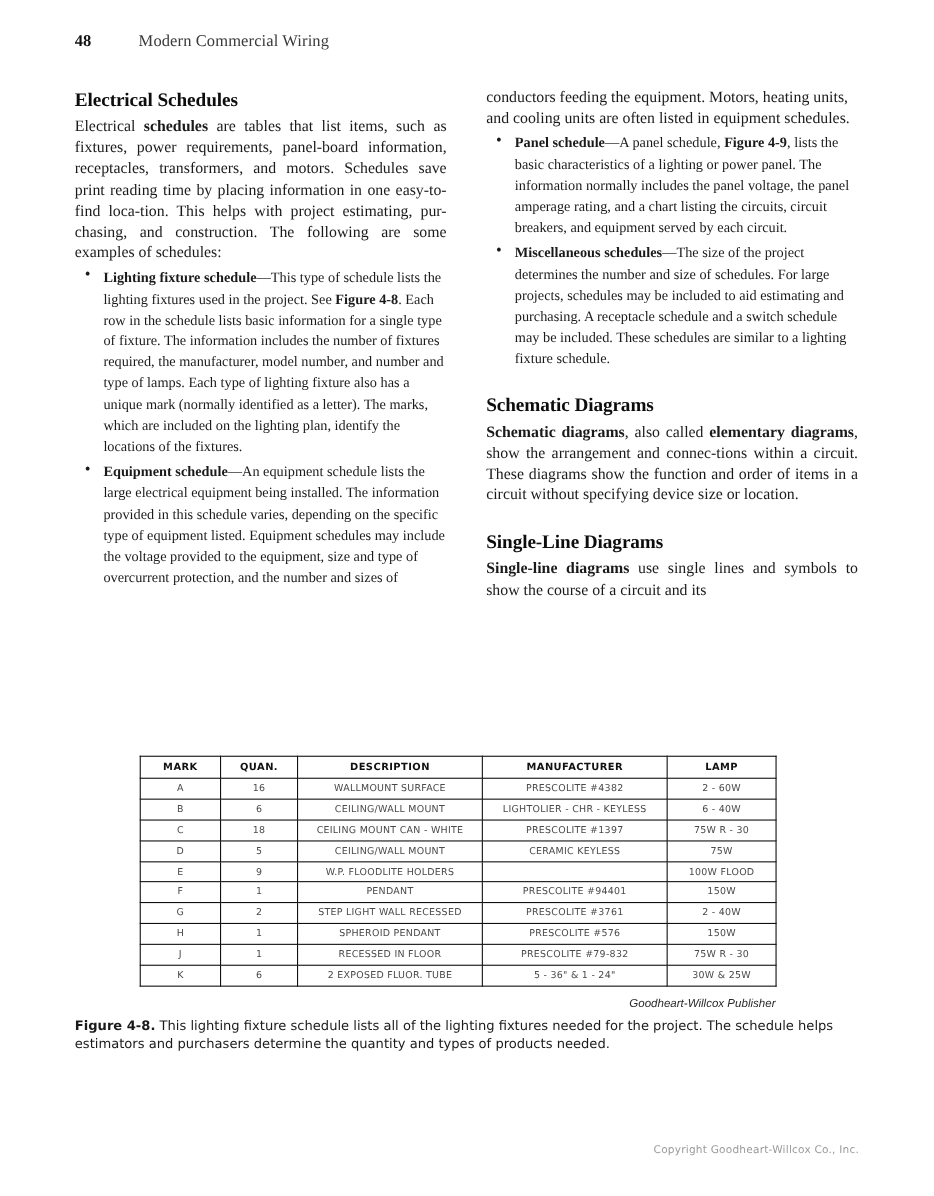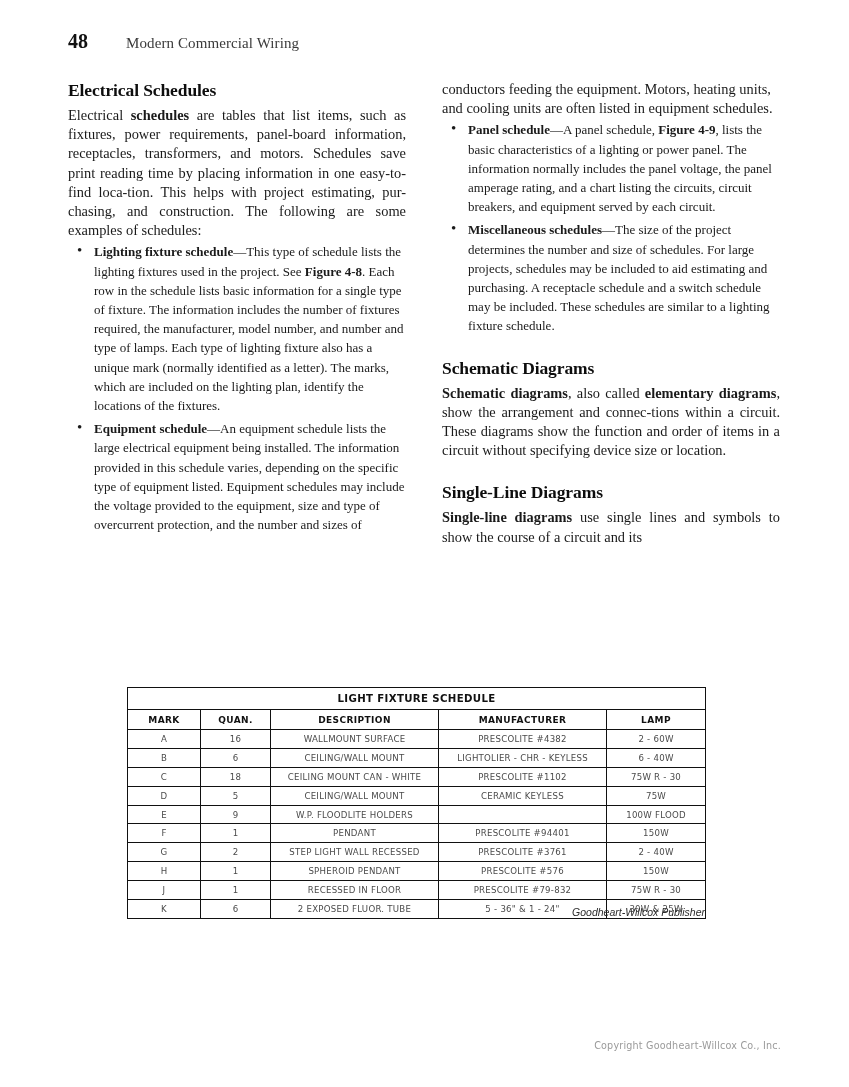--- a/index.html
+++ b/index.html
@@ -27,21 +27,21 @@
     left: 68px;
     top: 30px;
     width: 700px;
     height: 22px;
     display: flex;
     align-items: baseline;
   }
   .folio {
     font-family: "Liberation Serif", serif;
     font-weight: bold;
-    font-size: 20px;
+    font-size: 15px;
     color: #111;
     width: 58px;
   }
   .head-title {
     font-family: "Liberation Serif", serif;
     font-size: 15px;
     color: #3a3a3a;
     letter-spacing: .1px;
   }
 
@@ -233,23 +233,20 @@
     <table class="schedule">
       <colgroup>
         <col class="c-mark">
           <col class="c-quan">
           <col class="c-desc">
           <col class="c-manu">
           <col class="c-lamp">
       </colgroup>
       <tbody>
         <tr>
-          <td class="title-cell" colspan="5">LIGHT FIXTURE SCHEDULE</td>
-        </tr>
-        <tr>
           <td class="head-cell">MARK</td>
           <td class="head-cell">QUAN.</td>
           <td class="head-cell">DESCRIPTION</td>
           <td class="head-cell">MANUFACTURER</td>
           <td class="head-cell">LAMP</td>
         </tr>
         <tr>
           <td>A</td>
           <td>16</td>
           <td>WALLMOUNT SURFACE</td>
@@ -260,21 +257,21 @@
           <td>B</td>
           <td>6</td>
           <td>CEILING/WALL MOUNT</td>
           <td>LIGHTOLIER - CHR - KEYLESS</td>
           <td>6 - 40W</td>
         </tr>
         <tr>
           <td>C</td>
           <td>18</td>
           <td>CEILING MOUNT CAN - WHITE</td>
-          <td>PRESCOLITE #1102</td>
+          <td>PRESCOLITE #1397</td>
           <td>75W R - 30</td>
         </tr>
         <tr>
           <td>D</td>
           <td>5</td>
           <td>CEILING/WALL MOUNT</td>
           <td>CERAMIC KEYLESS</td>
           <td>75W</td>
         </tr>
         <tr>
@@ -318,16 +315,19 @@
           <td>2 EXPOSED FLUOR. TUBE</td>
           <td>5 - 36" &amp; 1 - 24"</td>
           <td>30W &amp; 25W</td>
         </tr>
       </tbody>
     </table>
   </div>
 
   <div class="credit">Goodheart-Willcox Publisher</div>
 
+  <div class="caption">
+    <span class="fig-label">Figure 4-8.</span><span>  This lighting fixture schedule lists all of the lighting fixtures needed for the project. The schedule helps estimators and purchasers determine the quantity and types of products needed.</span>
+  </div>
 
   <div class="footer">Copyright Goodheart-Willcox Co., Inc.</div>
 
 </div>
 
 </body></html>

